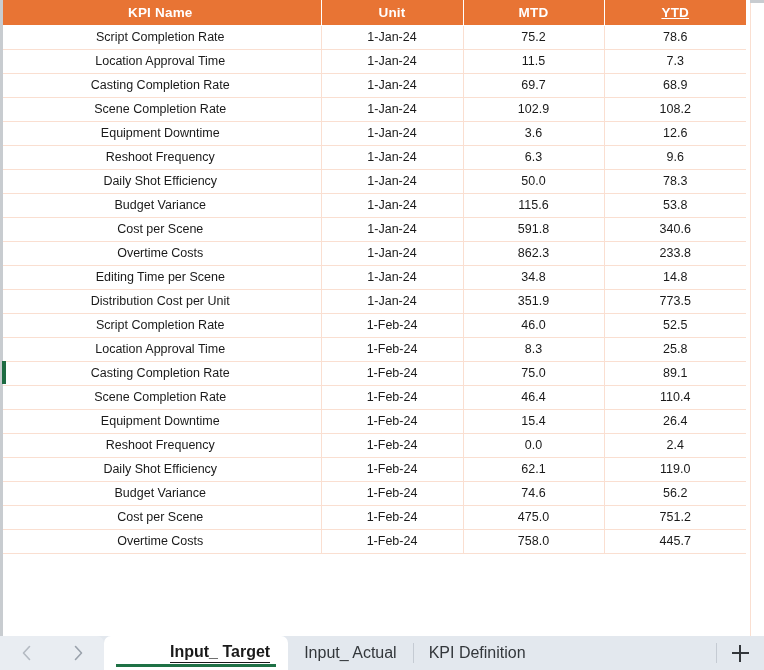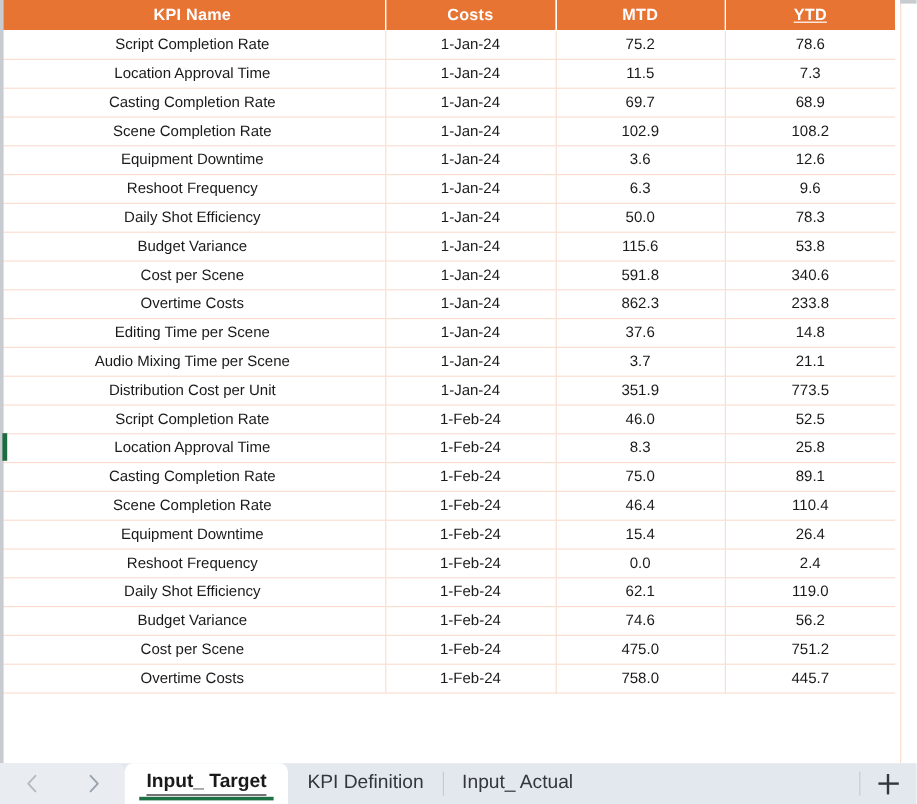--- a/index.html
+++ b/index.html
@@ -203,20 +203,21 @@
     bottom: 3px;
     height: 3px;
     background: #1e7145;
   }
   .tab.active + .tab::before { display: none; }
 
   .tab-underline-text { position: relative; }
   .tab.active .tab-underline-text {
     border-bottom: 1.5px solid #1a1a1a;
     padding-bottom: 1px;
+    margin-left: 48px;
   }
 
   .tab-add {
     display: flex;
     align-items: center;
     justify-content: center;
     width: 48px;
     cursor: pointer;
     position: relative;
   }
@@ -245,21 +246,21 @@
     <table class="kpi-grid">
       <colgroup>
         <col class="col-kpi">
           <col class="col-month">
           <col class="col-mtd">
           <col class="col-ytd">
       </colgroup>
       <thead>
         <tr>
           <th>KPI Name</th>
-          <th>Costs</th>
+          <th>Unit</th>
           <th>MTD</th>
           <th>YTD</th>
         </tr>
       </thead>
       <tbody id="grid-body">
           <tr>
             <td>Script Completion Rate</td>
             <td>1-Jan-24</td>
             <td>75.2</td>
             <td>78.6</td>
@@ -314,28 +315,22 @@
           </tr>
           <tr>
             <td>Overtime Costs</td>
             <td>1-Jan-24</td>
             <td>862.3</td>
             <td>233.8</td>
           </tr>
           <tr>
             <td>Editing Time per Scene</td>
             <td>1-Jan-24</td>
-            <td>37.6</td>
+            <td>34.8</td>
             <td>14.8</td>
-          </tr>
-          <tr>
-            <td>Audio Mixing Time per Scene</td>
-            <td>1-Jan-24</td>
-            <td>3.7</td>
-            <td>21.1</td>
           </tr>
           <tr>
             <td>Distribution Cost per Unit</td>
             <td>1-Jan-24</td>
             <td>351.9</td>
             <td>773.5</td>
           </tr>
           <tr>
             <td>Script Completion Rate</td>
             <td>1-Feb-24</td>
@@ -417,24 +412,24 @@
           <path d="M2.5 1.5 L8.5 8 L2.5 14.5" fill="none" stroke="#9aa2ac" stroke-width="1.6" stroke-linecap="round" stroke-linejoin="round"></path>
         </svg>
       </div>
     </div>
 
     <div class="tabs" id="sheet-tabs">
         <div class="tab active">
           <span class="tab-underline-text">Input_ Target</span>
         </div>
         <div class="tab">
-          <span class="tab-underline-text">KPI Definition</span>
+          <span class="tab-underline-text">Input_ Actual</span>
         </div>
         <div class="tab">
-          <span class="tab-underline-text">Input_ Actual</span>
+          <span class="tab-underline-text">KPI Definition</span>
         </div>
       </div>
 
     <div class="tab-add">
       <span class="plus-h"></span>
       <span class="plus-v"></span>
     </div>
   </div>
 
 </div>

